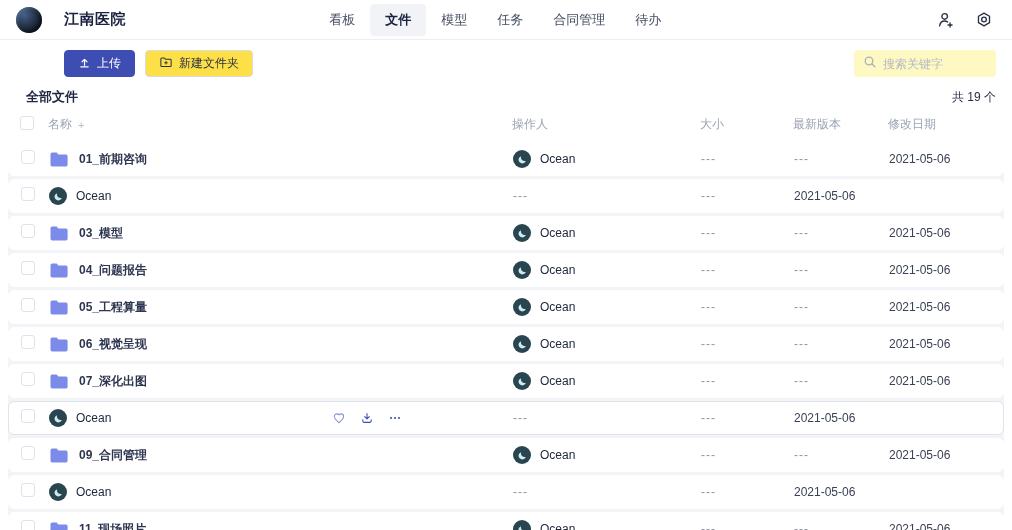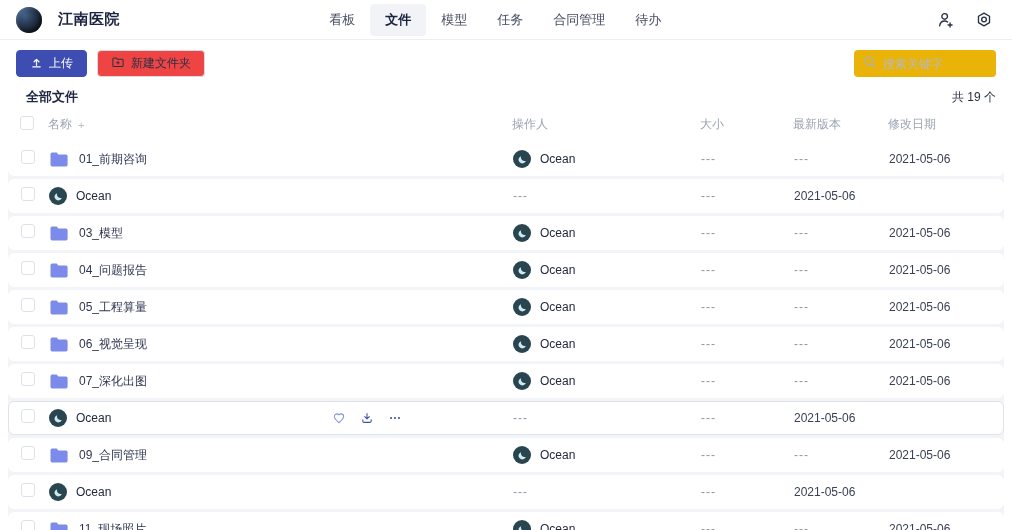--- a/index.html
+++ b/index.html
@@ -5,52 +5,52 @@
   * { margin:0; padding:0; box-sizing:border-box; }
   html,body { background:#e9eaee; }
   body { font-family:"Liberation Sans","DejaVu Sans",sans-serif; }
   .app { width:1012px; height:530px; background:#fff; position:relative; overflow:hidden; }
 
   
   .topbar { height:40px; display:flex; align-items:center; padding:0 18px 0 16px; border-bottom:1px solid #EDEEF2; position:relative; background:#fff; }
   .logo { width:26px; height:26px; border-radius:50%; flex:0 0 auto;
           background: radial-gradient(circle at 32% 30%, #44608a 0%, #28384e 40%, #141d29 75%, #0c1118 100%);
           box-shadow: inset -2px -2px 4px rgba(0,0,0,.5), inset 2px 2px 3px rgba(120,160,210,.35); }
-  .app-title { margin-left:16px; font-size:15px; font-weight:bold; color:#1B2340; letter-spacing:.5px; }
+  .app-title { margin-left:22px; font-size:15px; font-weight:bold; color:#1B2340; letter-spacing:.5px; }
   .nav { position:absolute; left:50%; transform:translateX(-53%); display:flex; align-items:center; }
   .nav-item { font-size:13px; color:#474E63; padding:7px 15px; border-radius:4px; cursor:pointer; white-space:nowrap; }
   .nav-item.active { background:#F2F3F6; color:#1B2340; font-weight:bold; }
   .topbar-icons { margin-left:auto; display:flex; align-items:center; gap:18px; }
   .tb-icon { width:20px; height:20px; display:flex; align-items:center; justify-content:center; cursor:pointer; }
 
   
   .toolbar { display:flex; align-items:center; padding:10px 16px 6px; }
-  .btn { height:27px; display:inline-flex; align-items:center; gap:6px; font-size:12px; border-radius:4px; padding:0 13px; cursor:pointer; }
+  .btn { height:27px; display:inline-flex; align-items:center; gap:6px; font-size:12px; border-radius:4px; padding:0 13px; cursor:pointer;margin-left:48px; }
   .btn-upload { background:#3D4DB2; color:#fff; border:1px solid #3D4DB2; }
-  .btn-newfolder { background:#ef4444; color:#2A3145; border:1px solid #D8DBE2; margin-left:10px; }
-  .search-box { margin-left:auto; width:142px; height:27px; background:#eab308; border-radius:4px; display:flex; align-items:center; padding:0 9px; gap:6px; }
+  .btn-newfolder { background:#fde047; color:#2A3145; border:1px solid #D8DBE2; margin-left:10px; }
+  .search-box { margin-left:auto; width:142px; height:27px; background:#fef9c3; border-radius:4px; display:flex; align-items:center; padding:0 9px; gap:6px; }
   .search-box input { border:none; outline:none; background:transparent; font-size:12px; color:#5a6170; width:100%; font-family:inherit; }
   .search-box input::placeholder { color:#B3BAC6; }
 
   
   .section-head { display:flex; align-items:center; justify-content:space-between; padding:5px 16px 0;margin-left:10px; }
   .section-title { font-size:13px; font-weight:bold; color:#1F2742; }
   .total-count { font-size:12px; color:#2A3145; }
 
   
   .grid-cols { display:grid; grid-template-columns:28px 464px 188px 93px 95px 100px; align-items:center; }
   .thead { margin:0 8px; padding:10px 16px 9px 12px; color:#9CA3B3; font-size:12px; }
   .thead .th-name { display:flex; align-items:center; gap:6px; }
   .sort-glyph { font-size:11px; color:#B8BDC9; }
   .checkbox { width:14px; height:14px; border:1px solid #DFE2E8; border-radius:3px; background:#fff; display:inline-block; cursor:pointer; }
 
   .list-body { margin:0 8px; background:#F3F4F7; border-radius:6px; }
   .row { position:relative; height:34px; padding:0 16px 0 12px; background:#fff; border:1px solid #fff; border-radius:6px; margin-bottom:3px; cursor:pointer; }
   .row.hovered { border-color:#DFE3EA; }
-  .name-cell { display:flex; align-items:center; gap:10px; min-width:0; }
+  .name-cell { display:flex; align-items:center; gap:10px; min-width:0;font-weight:bold; }
   .file-name { font-size:12px; color:#2E3550; white-space:nowrap; }
   .actions { position:absolute; left:322px; top:0; height:100%; display:none; align-items:center; gap:13px; }
   .row.hovered .actions { display:flex; }
   .action { width:15px; height:15px; display:flex; align-items:center; justify-content:center; cursor:pointer; }
   .op-cell { display:flex; align-items:center; gap:9px; }
   .avatar { width:18px; height:18px; border-radius:50%; background:#29454F; display:flex; align-items:center; justify-content:center; flex:0 0 auto; }
   .op-name { font-size:12px; color:#22293E; font-weight:normal; }
   .size-cell,.ver-cell { font-size:12px; color:#8D94A4; letter-spacing:1px; }
   .date-cell { font-size:12px; color:#3A4154; }
 </style>

